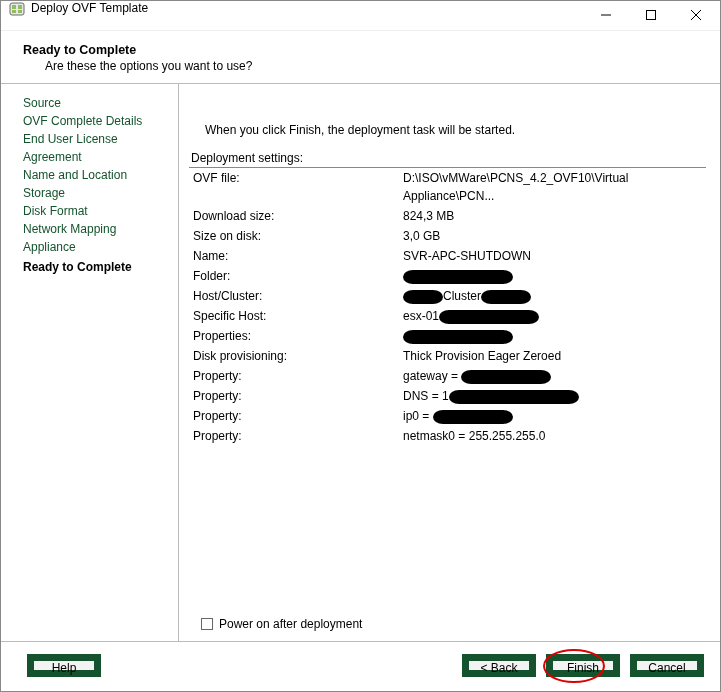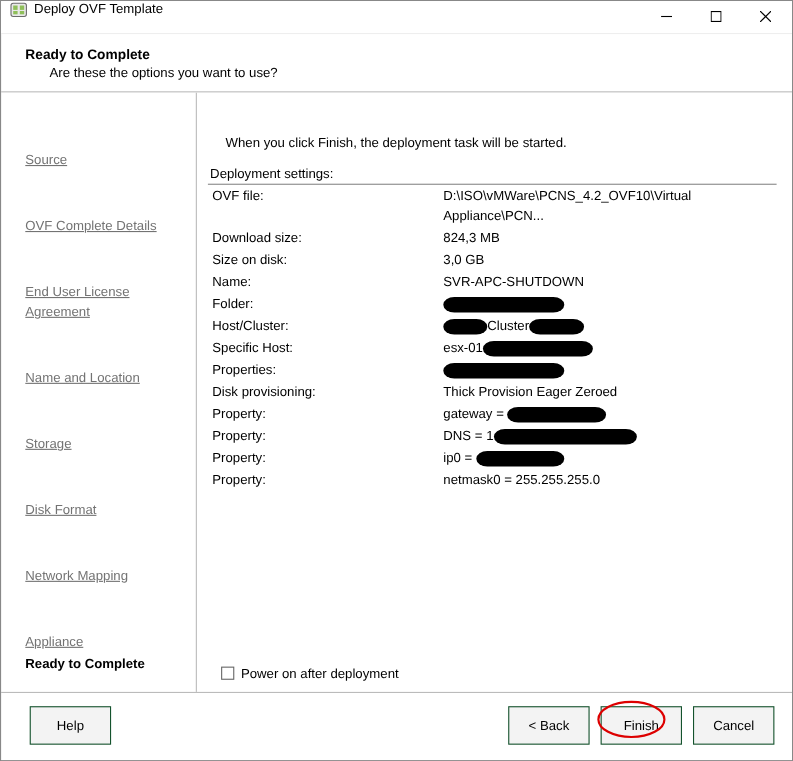--- a/index.html
+++ b/index.html
@@ -51,25 +51,23 @@
     display: flex;
     overflow: hidden;
   }
   .sidebar {
     width: 178px;
     border-right: 1px solid #bbb;
     padding: 10px 8px 8px 22px;
   }
   .sidebar a {
     display: block;
-    color: #737373;
-    text-decoration: underline;
+    color: #14532d;
     line-height: 18px;
     cursor: pointer;
-    margin-top: 42px;
   }
   .sidebar .current {
     font-weight: bold;
     color: #000;
     text-decoration: none;
     line-height: 18px;
     margin-top: 2px;
   }
   .main {
     flex: 1;
@@ -119,22 +117,22 @@
     background: #fff;
   }
   .footer {
     border-top: 1px solid #bbb;
     padding: 12px 16px 14px 16px;
     display: flex;
     align-items: center;
   }
   .btn {
     min-width: 74px;
-    height: 35px;
-    border: 1px solid #14532d;
+    height: 23px;
+    border: 7px solid #14532d;
     background: #f3f3f3;
     font: inherit;
     cursor: default;
     padding: 0 10px;
   }
   .footer .spacer { flex: 1; }
   .footer .btn { margin-left: 10px; }
   .finish-wrap {
     position: relative;
     display: inline-block;

